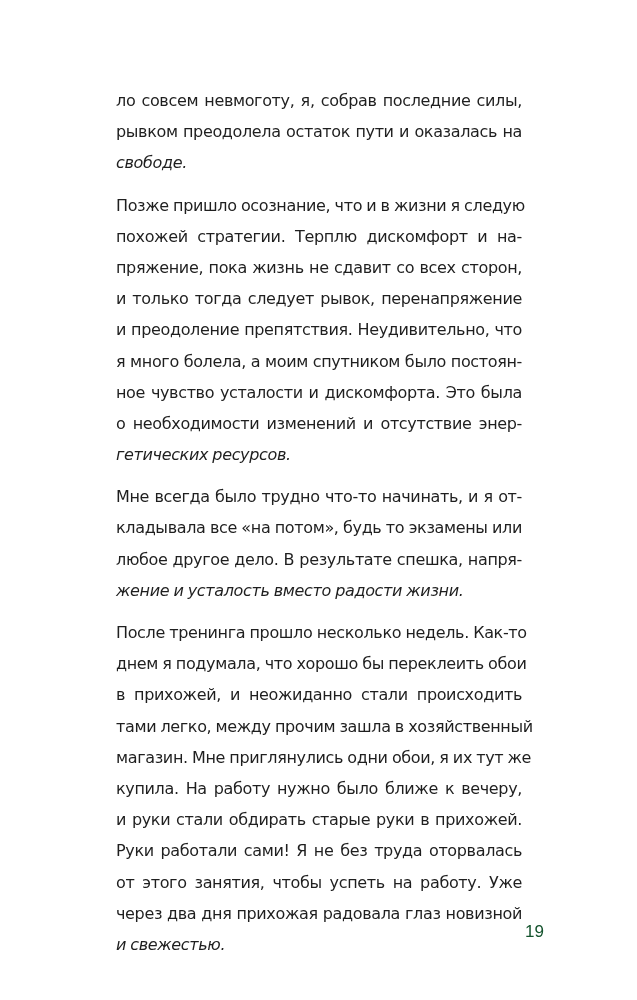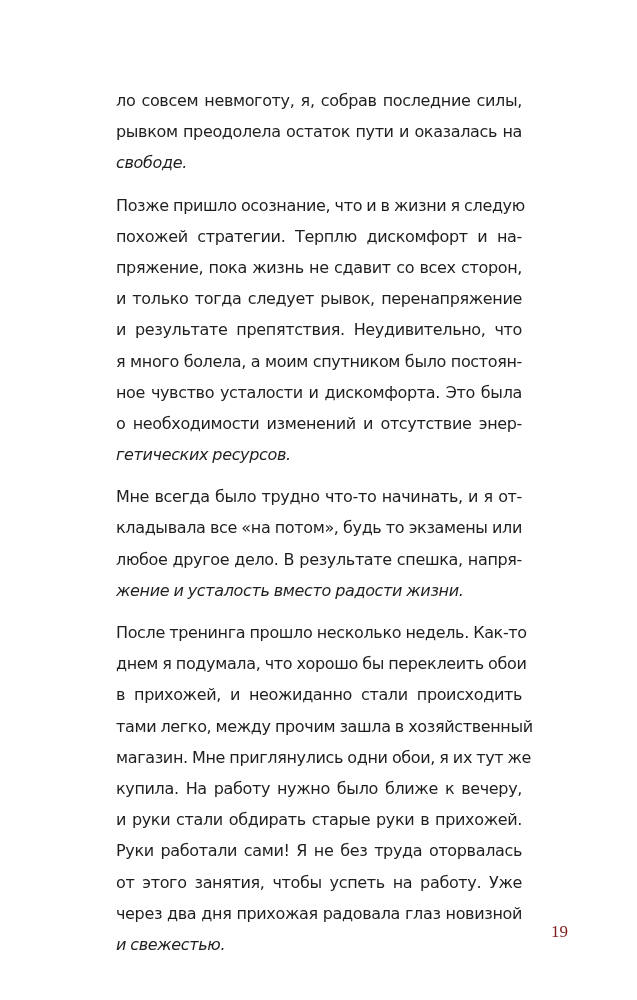--- a/index.html
+++ b/index.html
@@ -39,43 +39,42 @@
     .line.last {
       text-align-last: left;
       font-style: italic;
     }
     .page-number {
       position: absolute;
       left: 518px;
       top: 922px;
       width: 26px;
       font-size: 17px;
-      font-family: Liberation Serif, serif;
-      color: #7f1d1d;
+      font-family: Liberation Sans, sans-serif;
+      color: #14532d;
       text-align: right;
-      margin-left: 24px;
     }
   </style>
 </head>
 <body>
 
 <div class="page">
 
   <p class="para">
     <span class="line">ло совсем невмоготу, я, собрав последние силы,</span>
     <span class="line">рывком преодолела остаток пути и оказалась на</span>
     <span class="line last">свободе.</span>
   </p>
 
   <p class="para">
     <span class="line">Позже пришло осознание, что и в жизни я следую</span>
     <span class="line">похожей стратегии. Терплю дискомфорт и на-</span>
     <span class="line">пряжение, пока жизнь не сдавит со всех сторон,</span>
     <span class="line">и только тогда следует рывок, перенапряжение</span>
-    <span class="line">и результате препятствия. Неудивительно, что</span>
+    <span class="line">и преодоление препятствия. Неудивительно, что</span>
     <span class="line">я много болела, а моим спутником было постоян-</span>
     <span class="line">ное чувство усталости и дискомфорта. Это была</span>
     <span class="line">о необходимости изменений и отсутствие энер-</span>
     <span class="line last">гетических ресурсов.</span>
   </p>
 
   <p class="para">
     <span class="line">Мне всегда было трудно что-то начинать, и я от-</span>
     <span class="line">кладывала все «на потом», будь то экзамены или</span>
     <span class="line">любое другое дело. В результате спешка, напря-</span>

